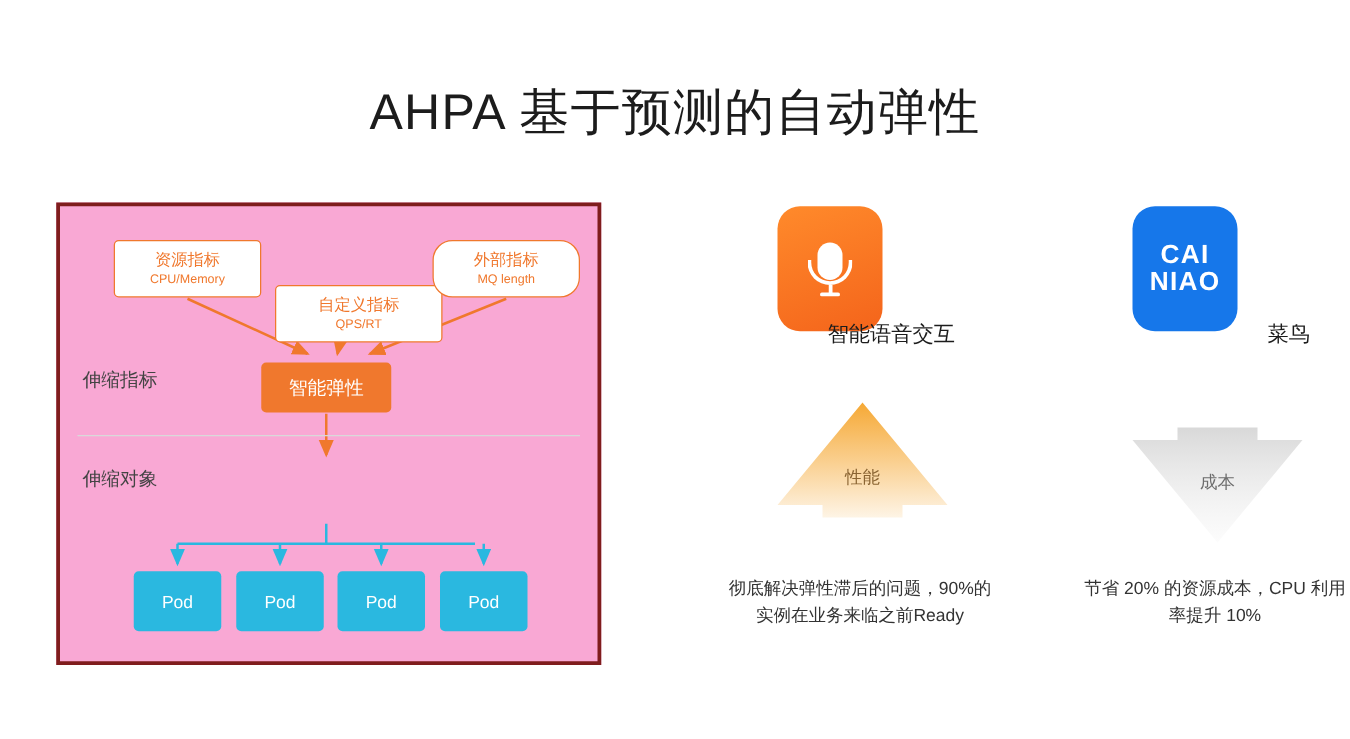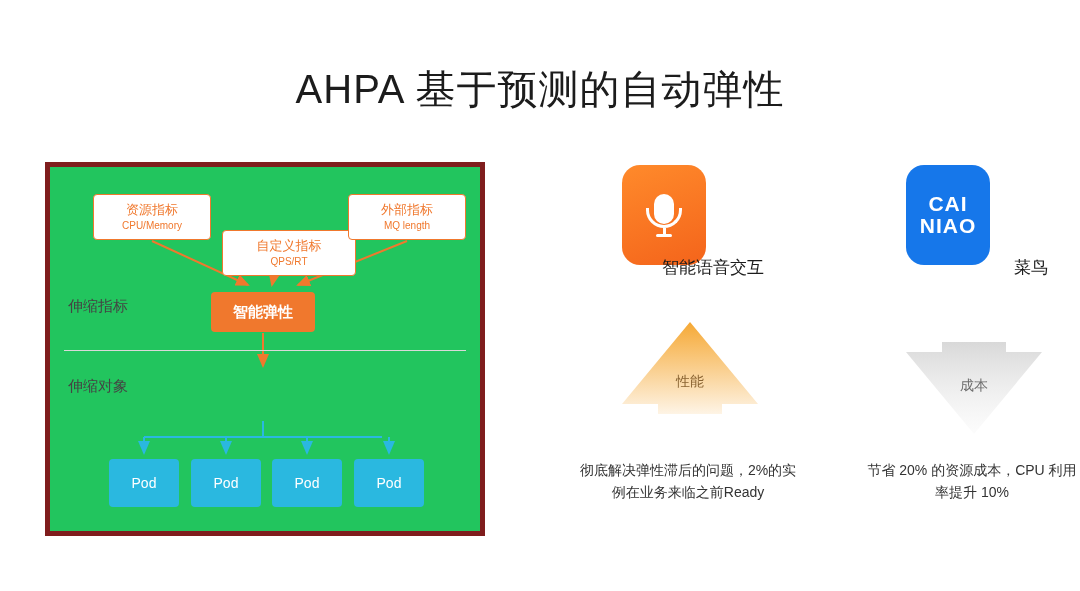--- a/index.html
+++ b/index.html
@@ -29,22 +29,22 @@
     letter-spacing: 1px;
   }
 
   
   #diagram-panel {
     position: absolute;
     left: 45px;
     top: 162px;
     width: 430px;
     height: 364px;
-    background: #22c55e;
-    border: 5px solid #7f1d1d;
+    background: #f9a8d4;
+    border: 3px solid #7f1d1d;
   }
   #panel-divider {
     position: absolute;
     left: 14px;
     top: 183px;
     width: 402px;
     height: 1px;
     background: #d9d9d9;
   }
 
@@ -58,21 +58,21 @@
     font-size: 14px;
     line-height: 1.35;
     padding: 6px 0 7px 0;
     box-sizing: border-box;
   }
   .metric-box .l1 { display: block; font-size: 13px; }
   .metric-box .l2 { display: block; font-size: 10px; }
 
   #metric-resource { left: 43px;  top: 27px; width: 118px; }
   #metric-custom   { left: 172px; top: 27px; width: 134px; margin-top: 36px; }
-  #metric-external { left: 298px; top: 27px; width: 118px; }
+  #metric-external { left: 298px; top: 27px; width: 118px; border-radius: 16px; }
 
   #label-scale-metric {
     position: absolute;
     left: 18px;
     top: 130px;
     font-size: 15px;
     color: #444;
   }
   #label-scale-object {
     position: absolute;
@@ -90,21 +90,20 @@
     top: 125px;
     width: 104px;
     height: 40px;
     background: #f0782d;
     border-radius: 4px;
     color: #ffffff;
     font-size: 15px;
     display: flex;
     align-items: center;
     justify-content: center;
-    font-weight: bold;
   }
 
   #workload-box {
     position: absolute;
     left: 158px;
     top: 205px;
     width: 110px;
     height: 48px;
     background: #2ab8e0;
     border-radius: 4px;
@@ -329,21 +328,21 @@
     <defs>
       <linearGradient id="gradUp" x1="0" y1="0" x2="0" y2="1">
         <stop offset="0%" stop-color="#f5a42a" stop-opacity="0.95"></stop>
         <stop offset="100%" stop-color="#f5a42a" stop-opacity="0.12"></stop>
       </linearGradient>
     </defs>
     <path d="M90 4 L158 86 L122 86 L122 96 L58 96 L58 86 L22 86 Z" fill="url(#gradUp)"></path>
   </svg>
 </div>
 <div class="arrow-label" id="perf-label">性能</div>
-<div class="desc-text" id="perf-desc">彻底解决弹性滞后的问题，2%的实例在业务来临之前Ready</div>
+<div class="desc-text" id="perf-desc">彻底解决弹性滞后的问题，90%的实例在业务来临之前Ready</div>
 
 <div class="feature-icon-wrap" id="cainiao-icon-wrap">
   <div class="cainiao-text">
     <div>CAI</div>
     <div>NIAO</div>
   </div>
 </div>
 <div class="feature-caption" id="cainiao-caption">菜鸟</div>
 
 <div id="cost-arrow-wrap">

